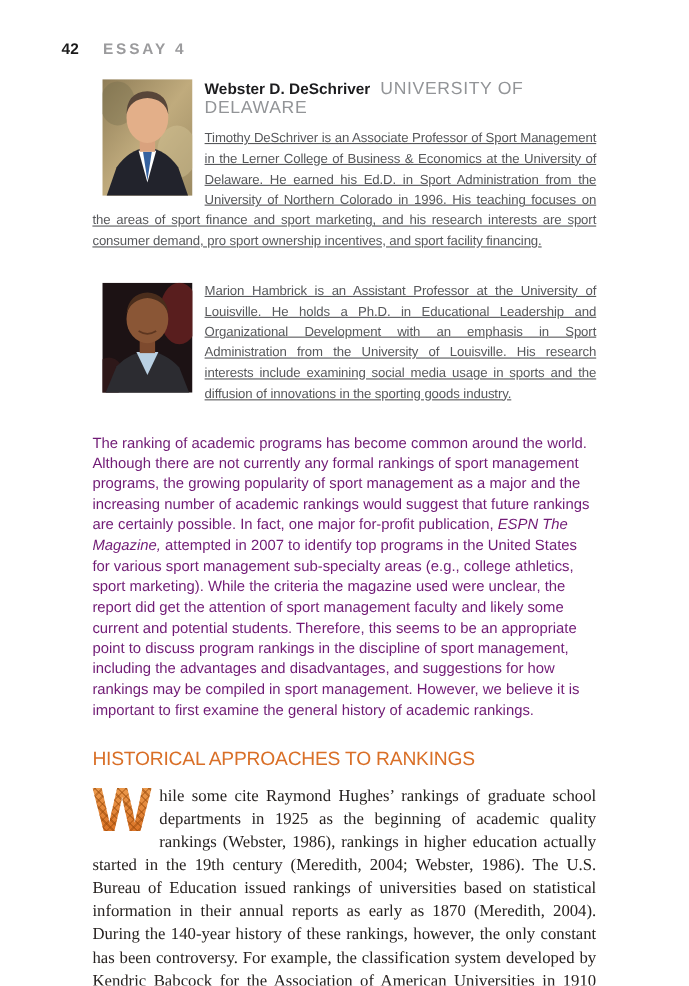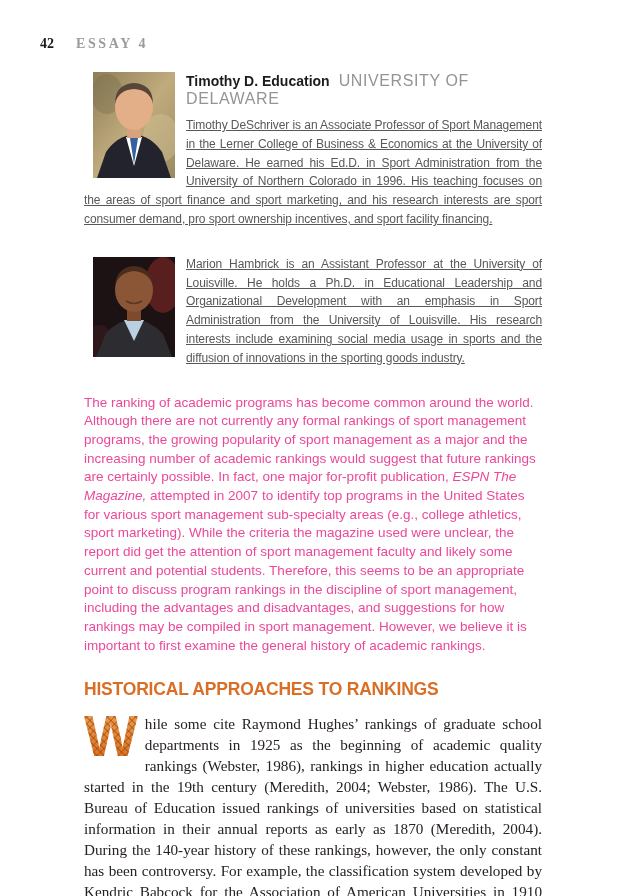--- a/index.html
+++ b/index.html
@@ -1,21 +1,21 @@
 <!DOCTYPE html>
 <html><head>
 <meta charset="utf-8">
 <style>
   html,body{margin:0;padding:0;}
   body{
     width:626px;height:896px;background:#ffffff;position:relative;overflow:hidden;
     font-family:"Liberation Sans",sans-serif;
     -webkit-font-smoothing:antialiased;
   }
-  .page-header{position:absolute;top:36px;left:40px;display:flex;align-items:center;font-family:Liberation Serif, serif;}
+  .page-header{position:absolute;top:36px;left:56px;display:flex;align-items:center;}
   .page-number{font-size:14px;font-weight:700;color:#1a1a1a;}
   .essay-label{font-size:14px;font-weight:700;color:#9b9b9d;letter-spacing:2.6px;margin-left:22px;}
 
   .content{position:absolute;left:84px;top:70px;width:458px;}
 
   .bio{overflow:visible;}
   .bio.second{clear:both;padding-top:26px;}
   .author-photo{float:left;margin:2px 11px 3px 9px;display:block;}
   .author-name{font-size:14px;font-weight:700;color:#1c1c1e;margin:0 0 8px 0;padding-top:2px;}
   .author-affil{font-size:16px;font-weight:400;color:#929497;letter-spacing:.6px;margin-left:9px;margin-top:48px;}
@@ -23,27 +23,27 @@
     font-size:12px;line-height:18.8px;color:#57585b;margin:0;
     text-align:justify;letter-spacing:-.1px;text-decoration:underline;
   }
 
   .intro{clear:both;padding-top:26px;}
   .intro-heading{
     font-family:"Liberation Serif",serif;font-weight:400;
     font-size:29px;color:#df7a2e;margin:0 0 9px 0;letter-spacing:.5px;
   }
   .intro-text{
-    font-size:13.5px;line-height:18.7px;color:#ec4899;margin:0;letter-spacing:0;
+    font-size:13.5px;line-height:18.7px;color:#701a75;margin:0;letter-spacing:0;
   }
   .intro-text em{font-style:italic;}
 
   .hist{padding-top:24px;}
   .hist-heading{
-    font-size:17.5px;font-weight:700;color:#d96f27;margin:0 0 13px 0;letter-spacing:-.2px;
+    font-size:17.5px;font-weight:400;color:#d96f27;margin:0 0 13px 0;letter-spacing:-.2px;
   }
   .hist-text{
     font-family:"Liberation Serif",serif;
     font-size:15.2px;line-height:21px;color:#272220;margin:0;
     text-align:justify;
   }
   .dropcap{
     float:left;
     font-family:"Liberation Sans",sans-serif;font-weight:700;
     font-size:57px;line-height:43px;
@@ -84,21 +84,21 @@
       <ellipse cx="14" cy="22" rx="16" ry="20" fill="#6f6b4a" opacity=".35"></ellipse>
       <ellipse cx="68" cy="66" rx="18" ry="24" fill="#d8c89a" opacity=".4"></ellipse>
       <path d="M4,106 L13,80 Q24,64 41,62 Q58,64 69,80 L78,106 Z" fill="#22232c"></path>
       <path d="M33,65 L41,94 L49,65 Z" fill="#ffffff"></path>
       <path d="M37,66 L41,92 L45,66 Z" fill="#35619f"></path>
       <rect x="34" y="50" width="14" height="16" fill="#d9a27e"></rect>
       <ellipse cx="41" cy="35" rx="19" ry="23" fill="#e3af89"></ellipse>
       <path d="M22,32 Q22,12 41,11 Q60,12 60,32 Q57,18 41,17 Q25,18 22,32 Z" fill="#584639"></path>
     </svg>
     <h3 class="author-name">
-      <span>Timothy D. Education</span><span class="author-affil">UNIVERSITY OF DELAWARE</span>
+      <span>Webster D. DeSchriver</span><span class="author-affil">UNIVERSITY OF DELAWARE</span>
     </h3>
     <p class="bio-text">Timothy DeSchriver is an Associate Professor of Sport Management in the Lerner College of Business &amp; Economics at the University of Delaware. He earned his Ed.D. in Sport Administration from the University of Northern Colorado in 1996. His teaching focuses on the areas of sport finance and sport marketing, and his research interests are sport consumer demand, pro sport ownership incentives, and sport facility financing.</p>
   </div>
 
   <div class="bio second">
     <svg class="author-photo" width="82" height="100" viewBox="0 0 82 100">
       <rect width="82" height="100" fill="#1c1214"></rect>
       <ellipse cx="70" cy="28" rx="18" ry="28" fill="#6d2321" opacity=".75"></ellipse>
       <ellipse cx="6" cy="86" rx="14" ry="18" fill="#3a1d1d" opacity=".6"></ellipse>
       <path d="M3,100 L13,76 Q25,63 41,62 Q57,63 70,77 L79,100 Z" fill="#2c2c31"></path>

